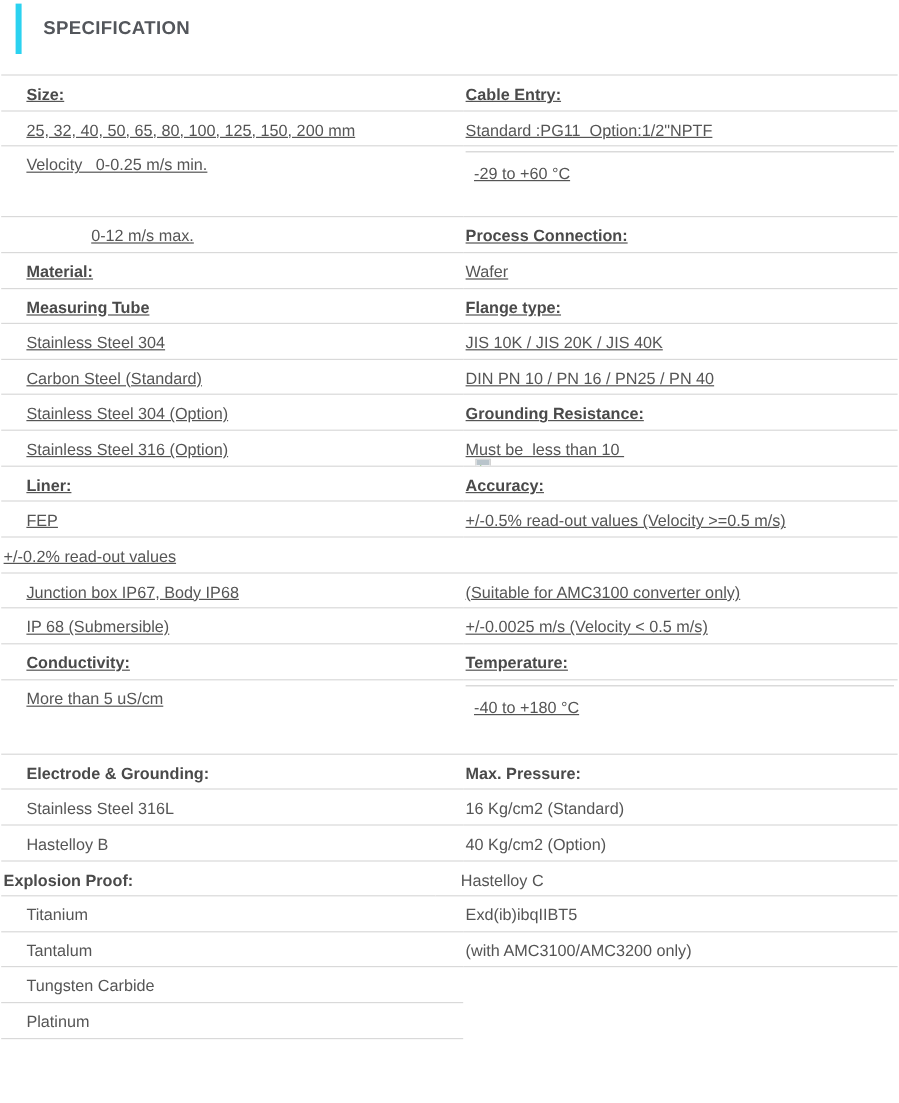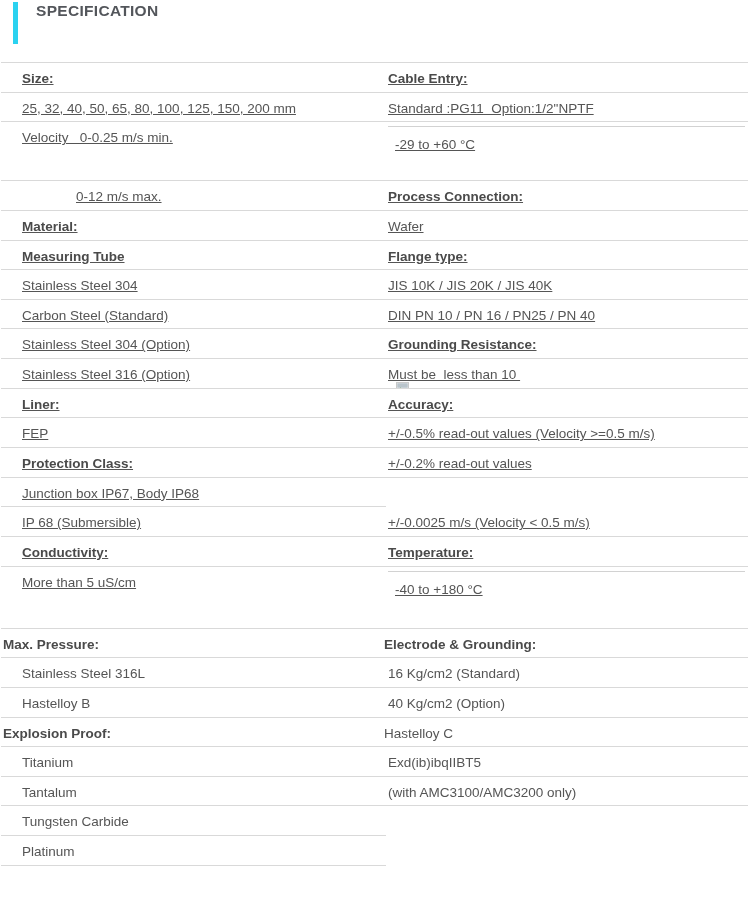--- a/index.html
+++ b/index.html
@@ -1,19 +1,19 @@
 <!DOCTYPE html>
 <html><head>
 <meta charset="utf-8">
 <style>
   html,body{margin:0;padding:0;background:#ffffff;}
   body{font-family:"Liberation Sans","DejaVu Sans",sans-serif;color:#555555;}
   .page{width:749px;height:919px;overflow:hidden;background:#ffffff;}
 
-  .header{display:flex;align-items:flex-start;height:44px;padding-top:2px;}
+  .header{display:flex;align-items:center;height:44px;padding-top:2px;}
   .accent-bar{width:5px;height:42px;background:#2bd2f0;margin-left:13px;flex:none;}
   .page-title{font-size:15.5px;font-weight:bold;color:#53565b;margin-left:18px;letter-spacing:.3px;}
 
   .spec-table{border-top:1px solid #d9d9d9;margin:0 0 0 1px;width:747px;}
   #table-upper{margin-top:16px;text-decoration:underline;}
   #table-lower{margin-top:15px;}
 
   .srow{display:flex;height:29.65px;}
   .srow.tall{height:59px;}
   .srow.last{height:46px;}
@@ -90,43 +90,43 @@
       </div>
       <div class="srow">
         <div class="cell cl bold"><span>Liner:</span></div>
         <div class="cell cr bold"><span>Accuracy:</span></div>
       </div>
       <div class="srow">
         <div class="cell cl"><span>FEP</span></div>
         <div class="cell cr"><span>+/-0.5% read-out values (Velocity &gt;=0.5 m/s)</span></div>
       </div>
       <div class="srow">
-        <div class="cell cl bold"><span>Protection Class:</span></div>
         <div class="cell cr"><span>+/-0.2% read-out values</span></div>
       </div>
       <div class="srow">
         <div class="cell cl"><span>Junction box IP67, Body IP68</span></div>
+        <div class="cell cr"><span>(Suitable for AMC3100 converter only)</span></div>
       </div>
       <div class="srow">
         <div class="cell cl"><span>IP 68 (Submersible)</span></div>
         <div class="cell cr"><span>+/-0.0025 m/s (Velocity &lt; 0.5 m/s)</span></div>
       </div>
       <div class="srow">
         <div class="cell cl bold"><span>Conductivity:</span></div>
         <div class="cell cr bold"><span>Temperature:</span></div>
       </div>
       <div class="srow last">
         <div class="cell cl no-border"><span>More than 5 uS/cm</span></div>
         <div class="cell cr no-border has-box"><div class="degree-box">-40 to +180 °C</div></div>
       </div>
     </div>
   <div class="spec-table" id="table-lower">
       <div class="srow">
+        <div class="cell cl bold"><span>Electrode &amp; Grounding:</span></div>
         <div class="cell cr bold"><span>Max. Pressure:</span></div>
-        <div class="cell cl bold"><span>Electrode &amp; Grounding:</span></div>
       </div>
       <div class="srow">
         <div class="cell cl"><span>Stainless Steel 316L</span></div>
         <div class="cell cr"><span>16 Kg/cm2 (Standard)</span></div>
       </div>
       <div class="srow">
         <div class="cell cl"><span>Hastelloy B</span></div>
         <div class="cell cr"><span>40 Kg/cm2 (Option)</span></div>
       </div>
       <div class="srow">

